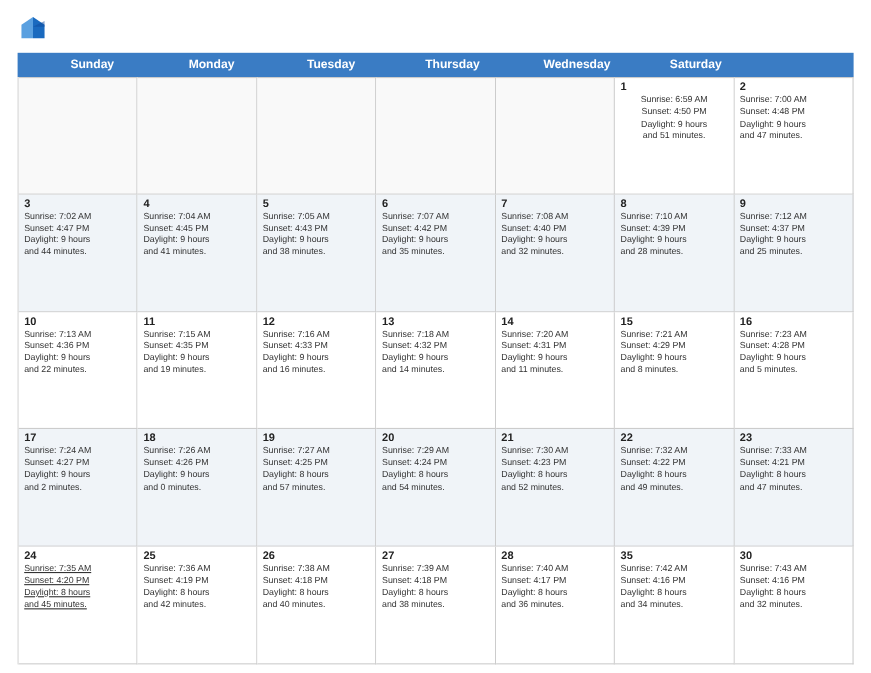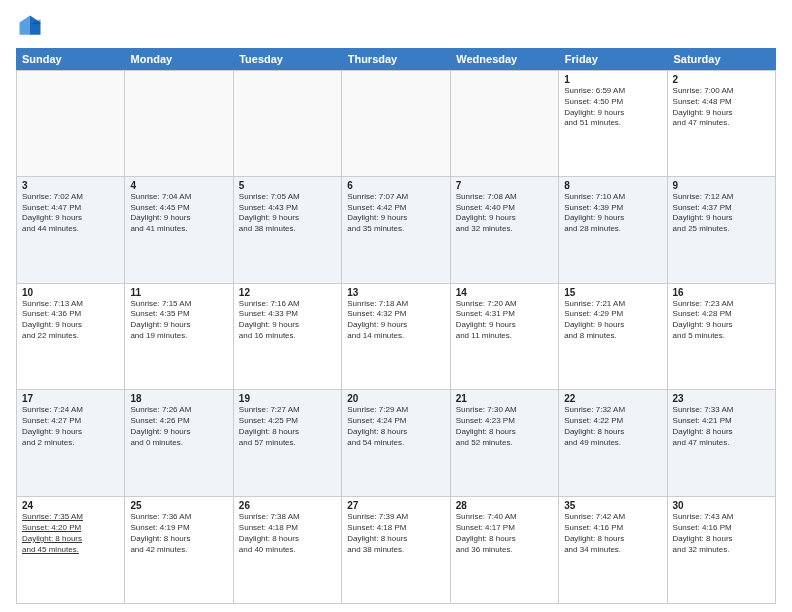--- a/index.html
+++ b/index.html
@@ -61,20 +61,21 @@
       display: grid;
       grid-template-columns: repeat(7, 1fr);
       background: #3a7cc4;
     }
     .cal-header-cell {
       color: #fff;
       font-size: 11px;
       font-weight: bold;
       padding: 5px 6px;
       text-align: left;
+      margin-left: 42px;
     }
     .cal-body {
       flex: 1;
       display: flex;
       flex-direction: column;
     }
     .cal-row {
       display: grid;
       grid-template-columns: repeat(7, 1fr);
       flex: 1;
@@ -134,33 +135,32 @@
     </div>
   </div>
 
   <div class="calendar">
     <div class="cal-header">
     <div class="cal-header-cell">Sunday</div>
         <div class="cal-header-cell">Monday</div>
         <div class="cal-header-cell">Tuesday</div>
         <div class="cal-header-cell">Thursday</div>
         <div class="cal-header-cell">Wednesday</div>
-        <div class="cal-header-cell">Friday</div>
         <div class="cal-header-cell">Saturday</div>
       </div>
     <div class="cal-body">
     <div class="cal-row">
           <div class="cal-cell empty"></div>
           <div class="cal-cell empty"></div>
           <div class="cal-cell empty"></div>
           <div class="cal-cell empty"></div>
           <div class="cal-cell empty"></div>
           <div class="cal-cell">
             <span class="day-number">1</span>
-            <div class="cell-info" style="white-space: pre-line;">Sunrise: 6:59 AM
+            <div class="cell-info" style="white-space: pre-line; text-align: center;">Sunrise: 6:59 AM
 Sunset: 4:50 PM
 Daylight: 9 hours
 and 51 minutes.</div>
           </div>
           <div class="cal-cell">
             <span class="day-number">2</span>
             <div class="cell-info" style="white-space: pre-line;">Sunrise: 7:00 AM
 Sunset: 4:48 PM
 Daylight: 9 hours
 and 47 minutes.</div>

